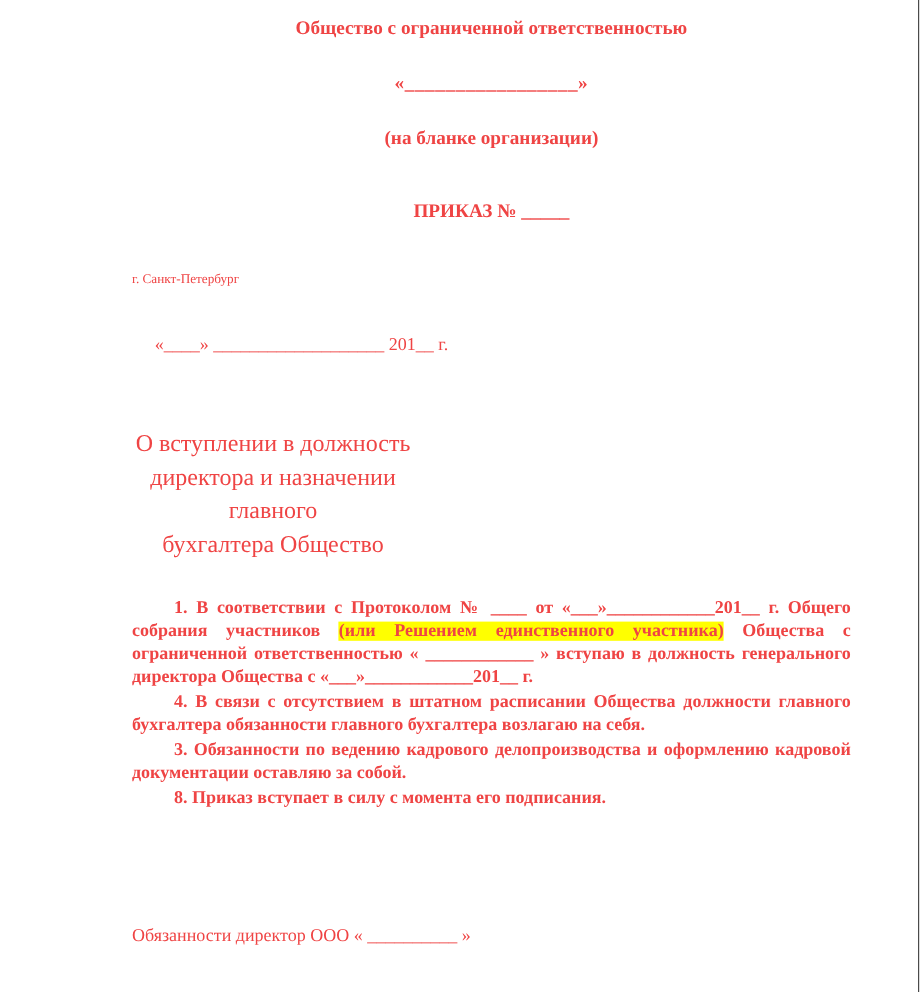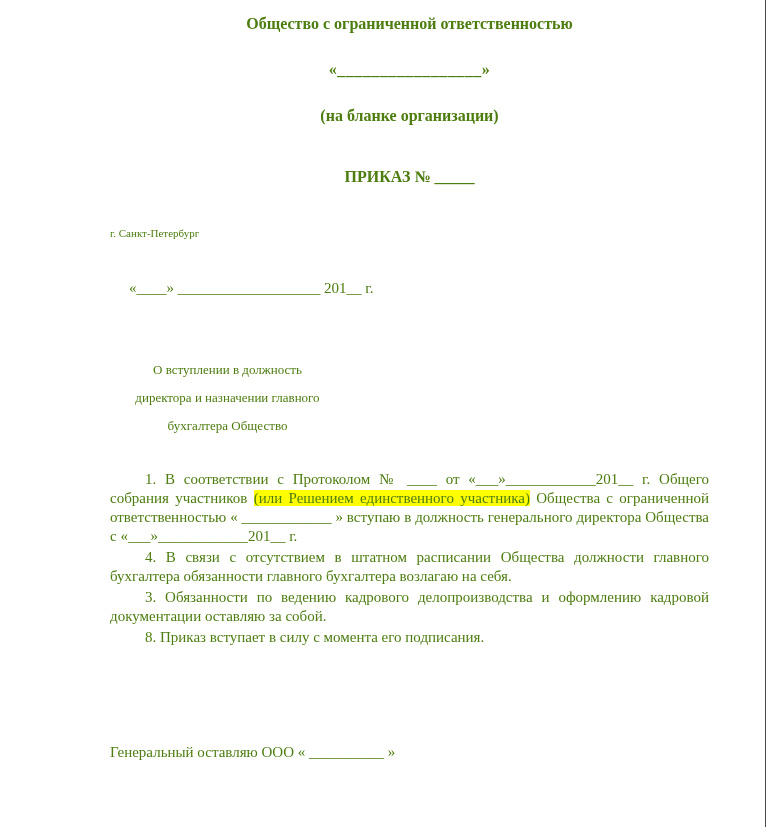--- a/index.html
+++ b/index.html
@@ -7,21 +7,21 @@
     padding: 0;
     background: #ffffff;
   }
   .page {
     position: relative;
     width: 766px;
     height: 827px;
     background: #ffffff;
     border-right: 1px solid #4a4a4a;
     font-family: "Liberation Serif", "DejaVu Serif", serif;
-    color: #4d7c0f;
+    color: #ef4444;
     overflow: hidden;
     box-sizing: border-box;
   }
   .content {
     padding: 0 56px 0 110px; 
   }
   p { margin: 0; }
   .center { text-align: center; }
   .bold { font-weight: bold; }
 
@@ -54,33 +54,34 @@
   .date-line {
     margin-top: 36px;
     font-size: 15px;
     line-height: 19px;
     margin-left: 19px;
   }
   .subject-block {
     margin-top: 58px;
     width: 235px;
     text-align: center;
-    font-size: 13px;
+    font-size: 20px;
     line-height: 28px;
   }
   .subject-block span { display: block; }
   .body-block {
     margin-top: 30px;
   }
   .body-block p {
     font-size: 15px;
     line-height: 19px;
     text-align: justify;
     text-indent: 35px;
     margin: 0 0 2px 0;
+    font-weight: bold;
   }
   .hl {
     background: #ffff00;
   }
   .signature-row {
     margin-top: 96px;
     display: flex;
     justify-content: space-between;
     align-items: baseline;
     font-size: 15px;
@@ -118,17 +119,17 @@
       <p><span>1. В соответствии с Протоколом № ____ от «___»____________201__ г. Общего собрания участников </span><span class="hl">(или Решением единственного участника)</span><span> Общества с ограниченной ответственностью « ____________ » вступаю в должность генерального директора Общества с «___»____________201__ г.</span></p>
 
       <p>4. В связи с отсутствием в штатном расписании Общества должности главного бухгалтера обязанности главного бухгалтера возлагаю на себя.</p>
 
       <p>3. Обязанности по ведению кадрового делопроизводства и оформлению кадровой документации оставляю за собой.</p>
 
       <p>8. Приказ вступает в силу с момента его подписания.</p>
     </div>
 
     <div class="signature-row">
-      <span class="sig-left">Генеральный оставляю ООО « __________ »</span>
+      <span class="sig-left">Обязанности директор ООО « __________ »</span>
     </div>
 
   </div>
 </div>
 
 </body></html>

